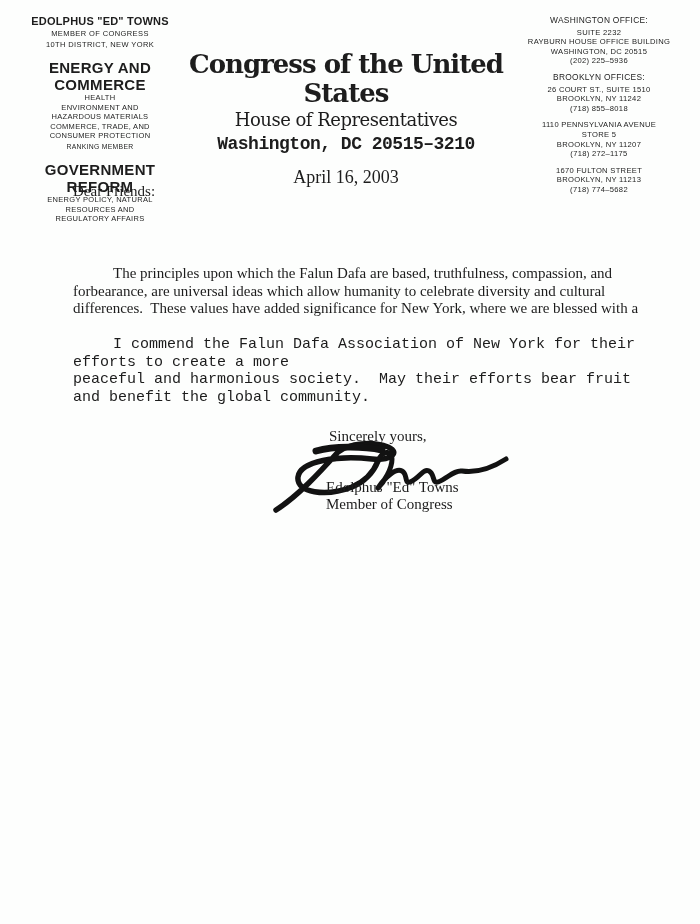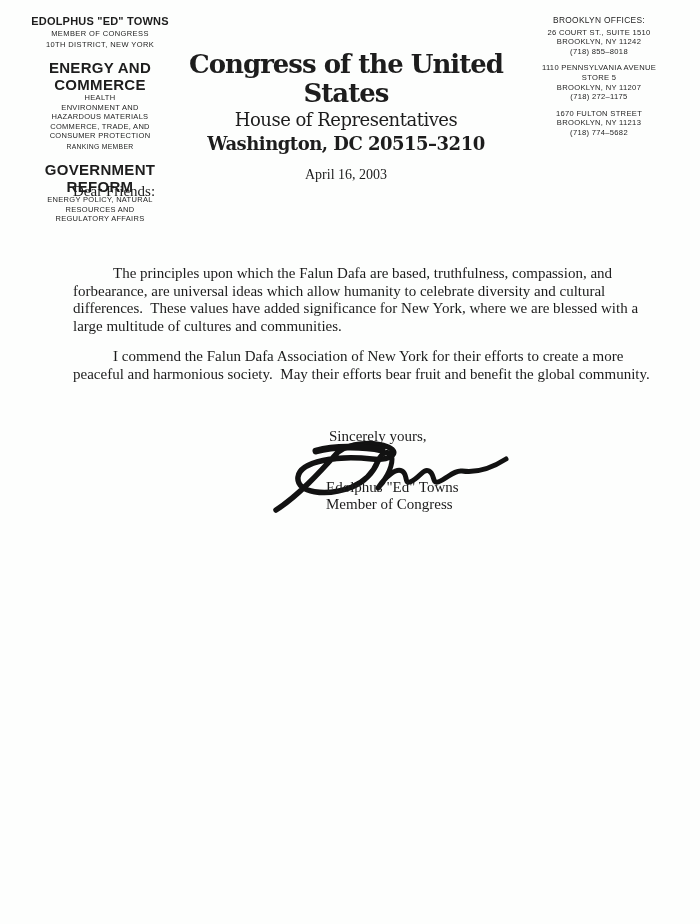--- a/index.html
+++ b/index.html
@@ -30,41 +30,41 @@
 
   
   .lh-center {
     position: absolute;
     left: 178px; top: 50px; width: 336px;
     text-align: center;
     font-family: "DejaVu Serif", serif;
   }
   .masthead-title { font-size: 26px; font-weight: bold; line-height: 29px; letter-spacing: -1px; }
   .masthead-sub   { font-size: 18px; font-weight: normal; line-height: 24px; letter-spacing: -0.5px; }
-  .masthead-addr  { font-size: 18px; font-weight: bold; line-height: 24px; letter-spacing: -0.5px; }
-  .masthead-date  { font-family: "Liberation Serif", serif; font-size: 14px; font-weight: normal; margin-top: 11px; letter-spacing: 0; }
+  .masthead-addr  { font-size: 18px; font-weight: bold; line-height: 24px; letter-spacing: -0.5px; font-family: Liberation Mono, monospace; }
+  .masthead-date  { font-family: "Liberation Serif", serif; font-size: 18px; font-weight: normal; margin-top: 11px; letter-spacing: 0; }
 
   
   .lh-right {
     position: absolute;
     left: 506px; top: 16px; width: 186px;
     text-align: center;
     font-size: 7.6px; line-height: 9.6px; letter-spacing: 0.3px;
   }
   .office { margin-bottom: 7px; }
   .office-title { font-size: 8.4px; margin-bottom: 2px; }
   .office .oline { white-space: pre; }
 
   
   .body-text { font-family: "Liberation Serif", serif; font-size: 15px; line-height: 17.6px; color: #1c1c1c; margin-left: 7px; }
   .salutation { position: absolute; left: 66px; top: 183px; }
   .para { position: absolute; left: 66px; width: 592px; }
   .p1 { top: 214px; }
   .p2 { top: 265px; }
-  .p3 { top: 348px; }
+  .p3 { top: 336px; font-family: Liberation Mono, monospace; }
   .p4 { top: 393px; }
   .line { white-space: pre-wrap; }
   .line.indent { text-indent: 40px; }
 
   
   .closing { position: absolute; left: 322px; top: 428px; }
   .signer-name  { position: absolute; left: 319px; top: 479px; }
   .signer-title { position: absolute; left: 319px; top: 496px; }
   .signature-svg { position: absolute; left: 270px; top: 438px; width: 240px; height: 75px; }
 </style>
@@ -106,20 +106,27 @@
 
   <div class="lh-center">
     <div class="masthead-title">Congress of the United States</div>
     <div class="masthead-sub">House of Representatives</div>
     <div class="masthead-addr">Washington, DC 20515–3210</div>
     <div class="masthead-date">April 16, 2003</div>
   </div>
 
   <div class="lh-right">
     <div class="office">
+      <div class="office-title">WASHINGTON OFFICE:</div>
+      <div class="oline">SUITE 2232</div>
+      <div class="oline">RAYBURN HOUSE OFFICE BUILDING</div>
+      <div class="oline">WASHINGTON, DC 20515</div>
+      <div class="oline">(202) 225–5936</div>
+    </div>
+    <div class="office">
       <div class="office-title">BROOKLYN OFFICES:</div>
       <div class="oline">26 COURT ST., SUITE 1510</div>
       <div class="oline">BROOKLYN, NY 11242</div>
       <div class="oline">(718) 855–8018</div>
     </div>
     <div class="office">
       <div class="oline">1110 PENNSYLVANIA AVENUE</div>
       <div class="oline">STORE 5</div>
       <div class="oline">BROOKLYN, NY 11207</div>
       <div class="oline">(718) 272–1175</div>
@@ -131,21 +138,20 @@
     </div>
   </div>
 
   <div class="salutation body-text">Dear Friends:</div>
 
 
   <div class="para body-text p2">
     <div class="line indent">The principles upon which the Falun Dafa are based, truthfulness, compassion, and</div>
     <div class="line">forbearance, are universal ideas which allow humanity to celebrate diversity and cultural</div>
     <div class="line">differences.  These values have added significance for New York, where we are blessed with a</div>
-    <div class="line">large multitude of cultures and communities.</div>
   </div>
 
   <div class="para body-text p3">
     <div class="line indent">I commend the Falun Dafa Association of New York for their efforts to create a more</div>
     <div class="line">peaceful and harmonious society.  May their efforts bear fruit and benefit the global community.</div>
   </div>
 
 
   <div class="closing body-text">Sincerely yours,</div>
 

